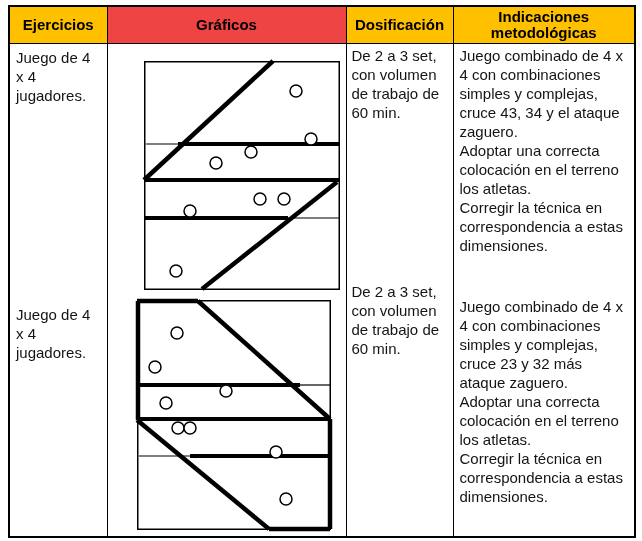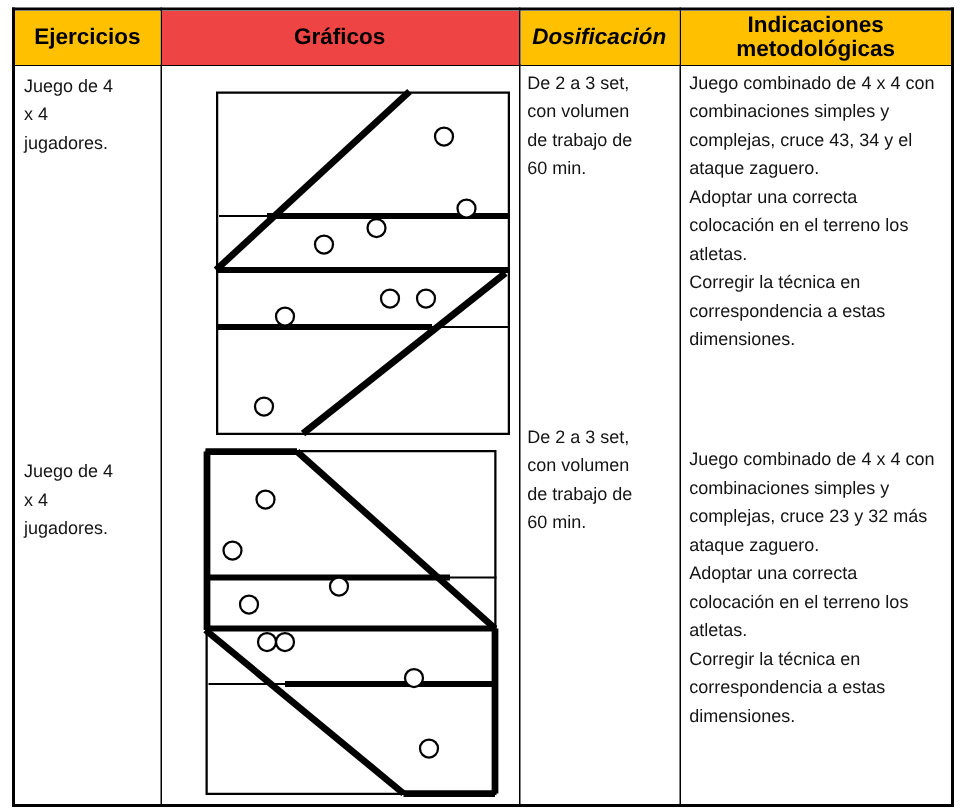--- a/index.html
+++ b/index.html
@@ -13,21 +13,21 @@
     border-collapse:collapse;table-layout:fixed;background:#fff;
     border:2.5px solid #000;
   }
   .tbl th,.tbl td{border:1.5px solid #000;padding:0;vertical-align:top;position:relative;}
   .tbl thead th{
     height:36px;text-align:center;vertical-align:middle;
     font-size:15px;font-weight:bold;line-height:16px;color:#000;
   }
   .c1{width:98px;}  .c2{width:239px;}  .c3{width:107px;}  .c4{width:182px;}
   .block{
-    position:absolute;font-size:12px;line-height:19px;color:#141414;
+    position:absolute;font-size:15px;line-height:19px;color:#141414;
     white-space:pre-line;
   }
   
   .col-ej .b1{left:6px;top:4px;width:88px;}
   .col-ej .b2{left:6px;top:261px;width:88px;}
   
   .col-do .b1{left:5px;top:2px;width:100px;}
   .col-do .b2{left:5px;top:238px;width:100px;}
   
   .col-in .b1{left:6px;top:2px;width:172px;}
@@ -45,21 +45,21 @@
     <colgroup>
       <col class="c1">
         <col class="c2">
         <col class="c3">
         <col class="c4">
     </colgroup>
     <thead>
       <tr>
         <th class="hdr" style="background: rgb(255, 192, 0);">Ejercicios</th>
         <th class="hdr" style="background: #ef4444;">Gráficos</th>
-        <th class="hdr" style="background: rgb(255, 192, 0); font-style: italic;">Dosificación</th>
+        <th class="hdr" style="background: rgb(255, 192, 0);">Dosificación</th>
         <th class="hdr" style="white-space: pre-line; background: rgb(255, 192, 0);">Indicaciones
 metodológicas</th>
       </tr>
     </thead>
     <tbody>
       <tr>
         <td class="col-ej">
           <div class="block b1">Juego de 4
 x 4
 jugadores.</div>

